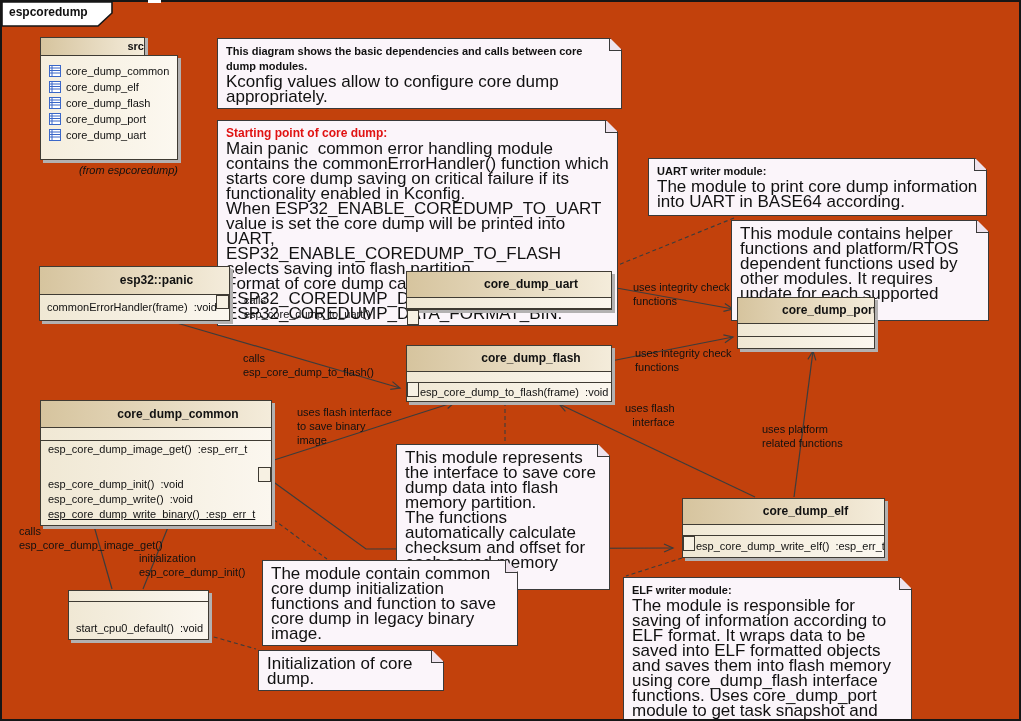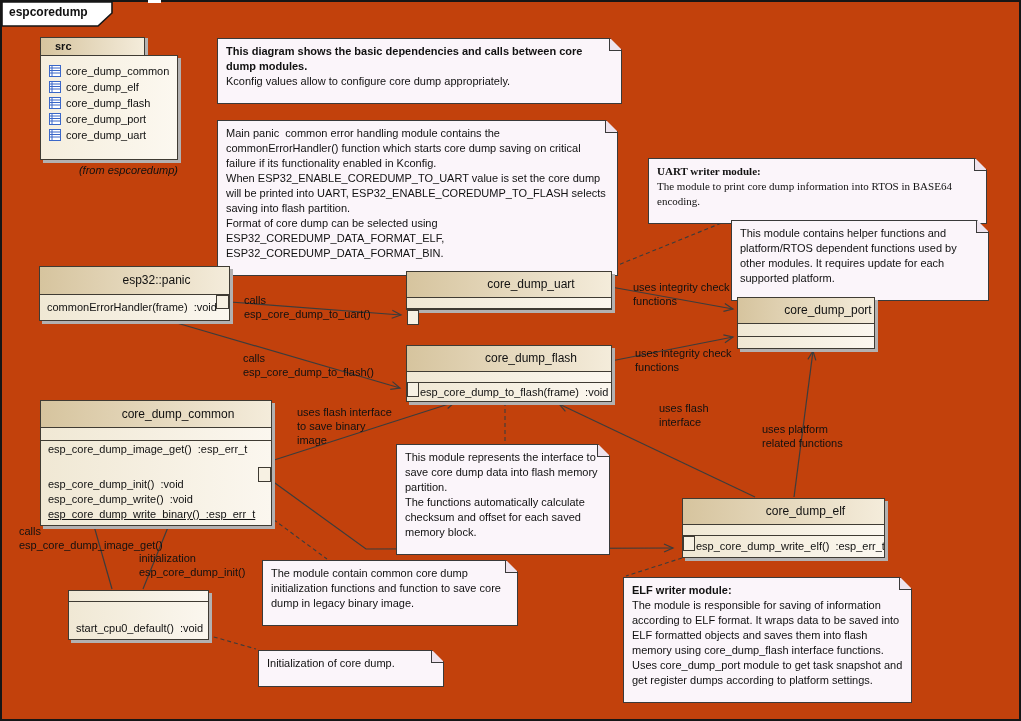--- a/index.html
+++ b/index.html
@@ -9,45 +9,45 @@
   #border-gap{position:absolute;left:148px;top:0;width:13px;height:3px;background:#fff;z-index:6;}
   
   #frame-label{position:absolute;left:1px;top:1px;z-index:7;}
   #frame-label-text{position:absolute;left:9px;top:5px;font-weight:bold;font-size:12px;z-index:8;}
 
   
   .cls{position:absolute;border:1.4px solid #3f3b33;z-index:2;
        background:linear-gradient(90deg,#f0e8d4,#fbf7ef);
        box-shadow:3px 3px 0 #b3b1b1;}
   .ch{background:linear-gradient(90deg,#d6c49e,#f4ecdb);border-bottom:1px solid #3f3b33;
-      font-weight:normal;font-size:12px;text-align:center;overflow:hidden;padding-left:44px;}
+      font-weight:bold;font-size:12px;text-align:center;overflow:hidden;padding-left:44px;}
   .ca{border-bottom:1px solid #3f3b33;}
   .mr{font-size:11px;padding-left:7px;white-space:pre;overflow:hidden;}
   .u{text-decoration:underline;}
 
   
   .port{position:absolute;background:#f7f1e3;border:1.2px solid #3f3b33;z-index:4;}
 
   
   .note{position:absolute;background:#fbf5fa;border:1px solid #3a3a3a;z-index:2;
         clip-path:polygon(0 0,calc(100% - 12px) 0,100% 12px,100% 100%,0 100%);
-        padding:5px 8px 14px 8px;box-sizing:border-box;
+        padding:5px 8px 4px 8px;box-sizing:border-box;
         filter:drop-shadow(3px 3px 0 #b3b1b1);}
   .note::after{content:"";position:absolute;top:0;right:0;width:12px;height:12px;
         background:#eee3ed;border-left:1px solid #3a3a3a;border-bottom:1px solid #3a3a3a;
         box-sizing:border-box;}
   .nt{font-weight:bold;font-size:11px;line-height:15px;white-space:pre-wrap;}
-  .nb{font-size:11px;line-height:15px;white-space:pre-wrap;}
+  .nb{font-size:17px;line-height:15px;white-space:pre-wrap;}
   .red{color:#e01212;font-size:12px;}
 
   
   #pkg-tab{position:absolute;left:40px;top:37px;width:105px;height:19px;z-index:2;
         border:1.4px solid #3f3b33;background:linear-gradient(90deg,#d6c49e,#f4ecdb);
         font-weight:bold;font-size:11px;line-height:17px;padding-left:14px;box-sizing:border-box;
-        box-shadow:3px 1px 0 #b3b1b1;}
+        box-shadow:3px 1px 0 #b3b1b1;text-align:right;}
   #pkg-body{position:absolute;left:40px;top:55px;width:138px;height:105px;z-index:2;
         border:1.4px solid #3f3b33;background:linear-gradient(90deg,#f5eedd,#fcf8f0);
         box-shadow:3px 3px 0 #b3b1b1;padding:7px 0 0 8px;box-sizing:border-box;}
   .pkg-item{display:flex;align-items:center;height:16px;font-size:11px;}
   .pkg-item svg{margin-right:5px;flex:0 0 auto;}
   #pkg-caption{position:absolute;left:40px;top:164px;width:138px;text-align:right;
         font-style:italic;font-size:11px;z-index:2;}
 
   
   .elabel{position:absolute;font-size:11px;line-height:14px;white-space:pre-wrap;z-index:3;}
@@ -147,28 +147,29 @@
     </div>
   </div>
   <div id="pkg-caption">(from espcoredump)</div>
 
   <div class="note" style="left:217px;top:38px;width:405px;min-height:55px;">
     <div class="nt">This diagram shows the basic dependencies and calls between core dump modules.</div>
     <div class="nb">Kconfig values allow to configure core dump appropriately.</div>
   </div>
 
   <div class="note" style="left:217px;top:120px;width:401px;min-height:124px;">
+    <div class="nt red">Starting point of core dump:</div>
     <div class="nb">Main panic  common error handling module contains the commonErrorHandler() function which starts core dump saving on critical failure if its functionality enabled in Kconfig.
 When ESP32_ENABLE_COREDUMP_TO_UART value is set the core dump will be printed into UART, ESP32_ENABLE_COREDUMP_TO_FLASH selects saving into flash partition.
 Format of core dump can be selected using ESP32_COREDUMP_DATA_FORMAT_ELF, ESP32_COREDUMP_DATA_FORMAT_BIN.</div>
   </div>
 
-  <div class="note" style="left:648px;top:158px;width:339px;min-height:58px;font-family:Liberation Serif, serif;">
+  <div class="note" style="left:648px;top:158px;width:339px;min-height:58px;">
     <div class="nt">UART writer module:</div>
-    <div class="nb">The module to print core dump information into RTOS in BASE64 encoding.</div>
+    <div class="nb">The module to print core dump information into UART in BASE64 according.</div>
   </div>
 
   <div class="note" style="left:731px;top:220px;width:258px;min-height:71px;">
     <div class="nb">This module contains helper functions and platform/RTOS dependent functions used by other modules. It requires update for each supported platform.</div>
   </div>
 
   <div class="note" style="left:396px;top:444px;width:214px;min-height:81px;">
     <div class="nb">This module represents the interface to save core dump data into flash memory partition.
 The functions automatically calculate checksum and offset for each saved memory block.</div>
   </div>
@@ -240,21 +241,21 @@
 esp_core_dump_to_uart()</div>
   <div class="elabel" style="left:243px;top:351px;">calls
 esp_core_dump_to_flash()</div>
   <div class="elabel" style="left:633px;top:280px;">uses integrity check
 functions</div>
   <div class="elabel" style="left:635px;top:346px;">uses integrity check
 functions</div>
   <div class="elabel" style="left:297px;top:405px;">uses flash interface
 to save binary
 image</div>
-  <div class="elabel" style="left:659px;top:401px;">uses flash
+  <div class="elabel" style="left:625px;top:401px;text-align:right;">uses flash
 interface</div>
   <div class="elabel" style="left:762px;top:422px;">uses platform
 related functions</div>
   <div class="elabel" style="left:19px;top:524px;">calls
 esp_core_dump_image_get()</div>
   <div class="elabel" style="left:139px;top:551px;">initialization
 esp_core_dump_init()</div>
 
 </div>
 

